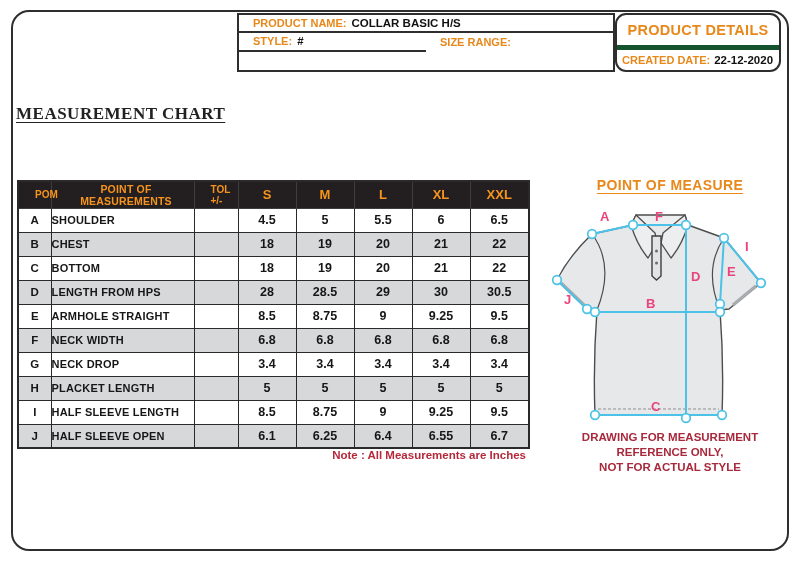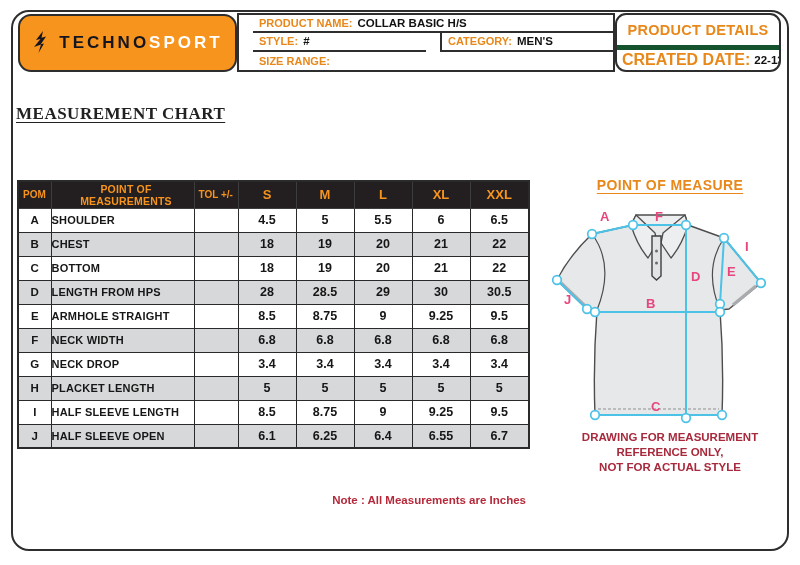--- a/index.html
+++ b/index.html
@@ -13,94 +13,84 @@
   
   .logo-box { position:absolute; left:18px; top:14px; width:219px; height:58px;
     background:#F7941D; border:2px solid #2e2e2e; border-radius:13px;
     display:flex; align-items:center; justify-content:center; gap:7px; }
   .logo-word { font-weight:bold; font-size:17px; letter-spacing:3px; color:#15151f; }
   .logo-word .sport { color:#ffffff; }
   .logo-glyph { width:20px; height:24px; }
 
   .hdr-mid { position:absolute; left:237px; top:13px; width:378px; height:59px;
     border:2px solid #2e2e2e; display:grid; grid-template-rows:1fr 1fr 1fr; grid-template-columns:1fr 1fr; }
-  .hdr-cell { display:flex; align-items:center; gap:5px; padding-left:6px;
-    border-bottom:2px solid #2e2e2e; overflow:hidden; white-space:nowrap;margin-left:14px; }
+  .hdr-cell { display:flex; align-items:center; gap:5px; padding-left:14px;
+    border-bottom:2px solid #2e2e2e; overflow:hidden; white-space:nowrap; }
   .hdr-cell.span2 { grid-column:1 / 3; }
   .hdr-cell.no-bb { border-bottom:none; }
   .hdr-cell.bl { border-left:2px solid #2e2e2e; }
   .hdr-label { color:#E8881B; font-weight:bold; font-size:11px; }
   .hdr-value { color:#111111; font-weight:bold; font-size:11.5px; }
 
   .hdr-right { position:absolute; left:615px; top:13px; width:166px; height:59px;
     border:2px solid #2e2e2e; border-radius:11px; display:flex; flex-direction:column; overflow:hidden; }
   .pd-title { flex:1; display:flex; align-items:center; justify-content:center;
     border-bottom:5px solid #14532d; color:#E8881B; font-weight:bold; font-size:14.5px; letter-spacing:.3px; }
   .cd-row { height:20px; display:flex; align-items:center; gap:4px; padding-left:5px; white-space:nowrap; }
-  .cd-label { color:#E8881B; font-weight:bold; font-size:16px; }
+  .cd-label { color:#E8881B; font-weight:bold; font-size:11px; }
   .cd-value { color:#111; font-weight:bold; font-size:11.5px; }
 
   
   .chart-title { position:absolute; left:0; top:104px; width:660px; text-align:left;
     font-family:"Liberation Serif", serif; font-weight:bold; font-size:17px; color:#222;
     text-decoration:underline; text-underline-offset:3px; letter-spacing:.5px;margin-left:16px; }
 
   
   table.meas { position:absolute; left:17px; top:180px; width:511px;
     border-collapse:collapse; table-layout:fixed; }
   table.meas th, table.meas td { border:1px solid #2a2a2a; }
   table.meas { border:2px solid #2a2a2a; }
   thead th { background:#231F20; color:#F7941D; height:27px; border-color:#3d3d3d !important; }
-  th.small { font-size:10px; text-align:left; padding-left:4px; }
+  th.small { font-size:10px; text-align:left; padding-left:16px; }
   th.colname { font-size:10.5px; text-align:center; padding-left:7px; letter-spacing:.2px;margin-left:30px; }
   th.size { font-size:13px; text-align:center; }
   tbody td { height:24px; font-weight:bold; color:#161616; background:#ffffff; }
   tbody tr.alt td { background:#D7D8DA; }
   td.pom { text-align:center; font-size:11.5px; }
   td.name { text-align:left; font-size:11px; letter-spacing:.2px; }
   td.val { text-align:center; font-size:12.5px; }
   .note { position:absolute; left:17px; top:449px; width:509px; text-align:right;
-    color:#B6293A; font-weight:bold; font-size:11.5px;margin-top:45px; }
+    color:#B6293A; font-weight:bold; font-size:11.5px; }
 
   
   .pom-title { position:absolute; left:545px; top:177px; width:250px; text-align:center;
     color:#E8881B; font-weight:bold; font-size:14px; letter-spacing:.4px;
     text-decoration:underline; text-underline-offset:3px; }
   .pom-svg { position:absolute; left:545px; top:203px; width:250px; height:232px; }
   .pom-caption { position:absolute; left:545px; top:430px; width:250px; text-align:center;
     color:#A8293C; font-weight:bold; font-size:11.5px; line-height:1.32; }
 
   svg text.pt { font-family:"Liberation Sans", sans-serif; font-weight:bold; font-size:13px; fill:#E8457E; }
 </style>
 </head>
 <body>
 
 <div class="canvas">
 
   <div class="page-border"></div>
 
-  <div class="logo-box">
-    <svg class="logo-glyph" viewBox="0 0 20 24">
-      <path d="M11 0 L4 9 L8.5 8 L2 16 L9 13.5 L6.5 22 L12 12.5 L8.8 13.3 L14 5.5 L9.5 6.8 Z" fill="#15151f"></path>
-    </svg>
-    <div class="logo-word"><span>TECHNO</span><span class="sport">SPORT</span></div>
-  </div>
 
   <div class="hdr-mid">
     <div class="hdr-cell span2">
       <span class="hdr-label">PRODUCT NAME:</span>
       <span class="hdr-value">COLLAR BASIC H/S</span>
     </div>
     <div class="hdr-cell">
       <span class="hdr-label">STYLE:</span>
       <span class="hdr-value">#</span>
-    </div>
-    <div class="hdr-cell bl">
-      <span class="hdr-label">CATEGORY:</span>
-      <span class="hdr-value">MEN'S</span>
     </div>
     <div class="hdr-cell no-bb">
       <span class="hdr-label">SIZE RANGE:</span>
       <span class="hdr-value"></span>
     </div>
   </div>
 
   <div class="hdr-right">
     <div class="pd-title">PRODUCT DETAILS</div>
     <div class="cd-row">

